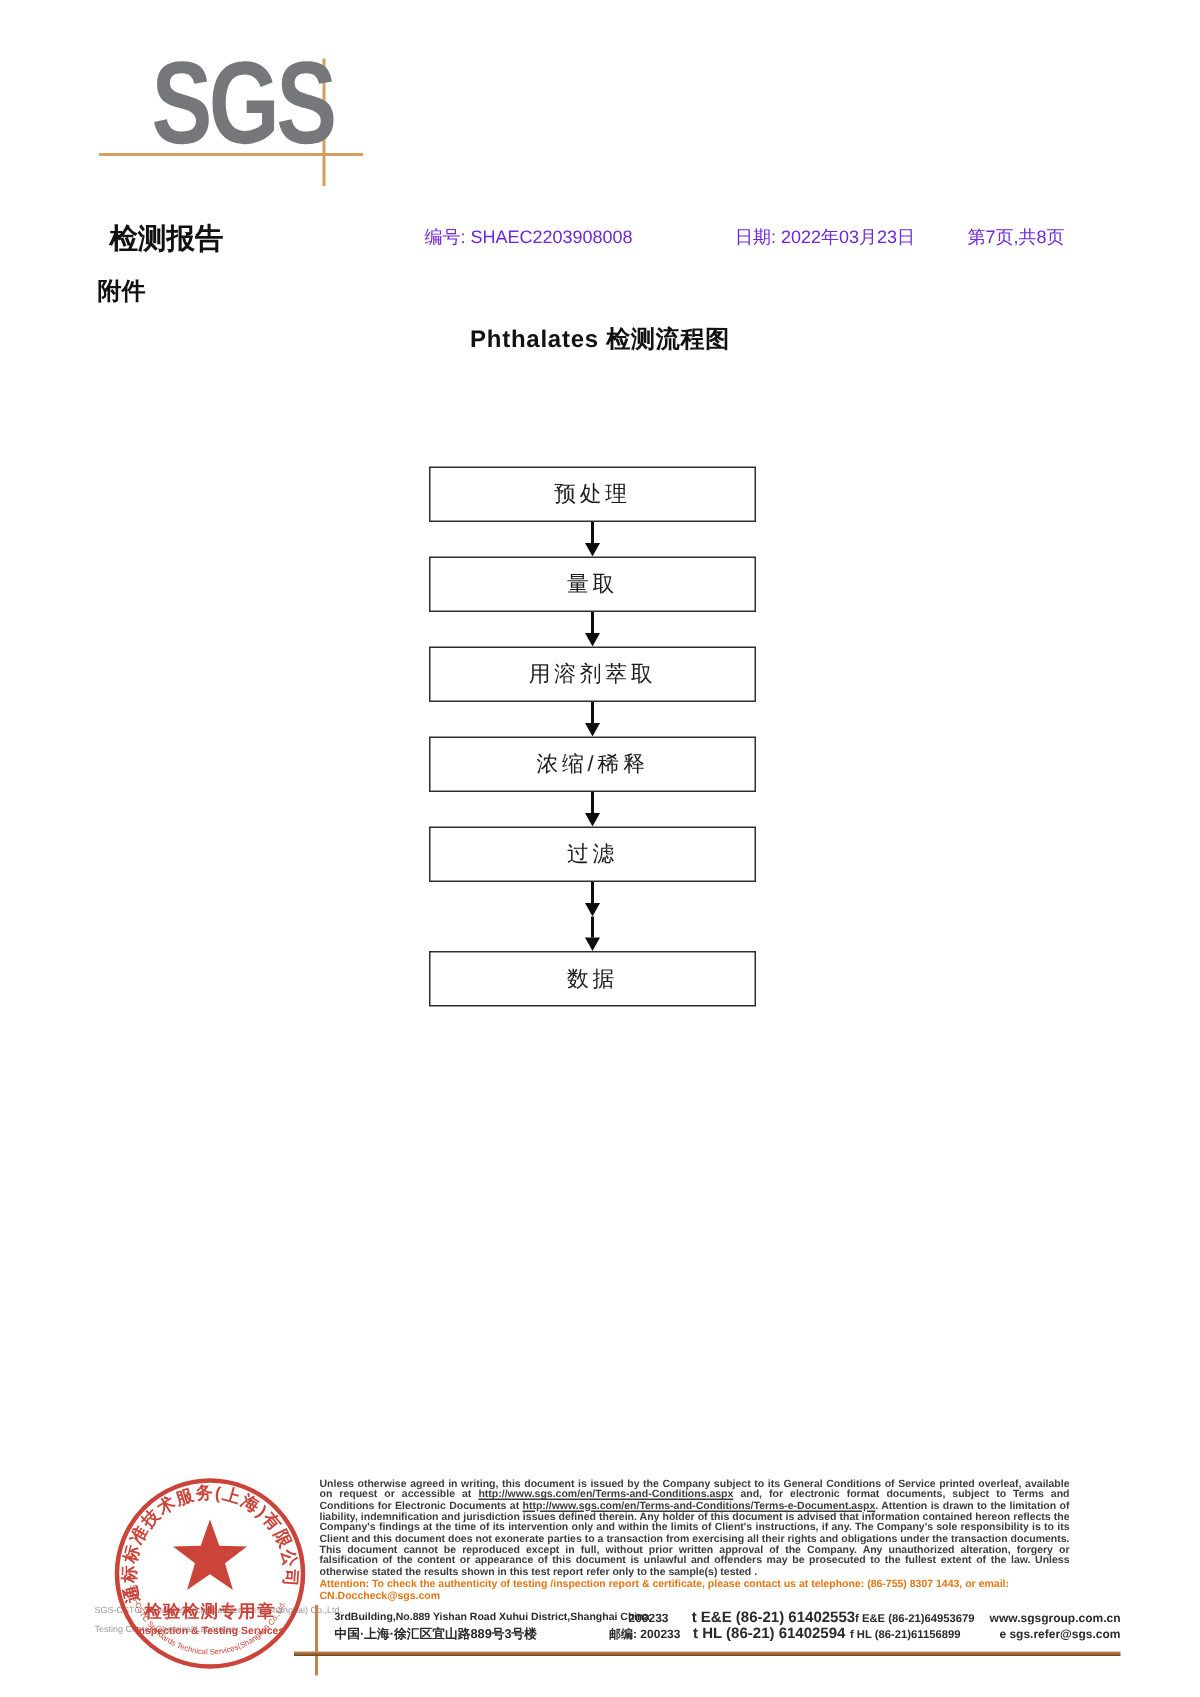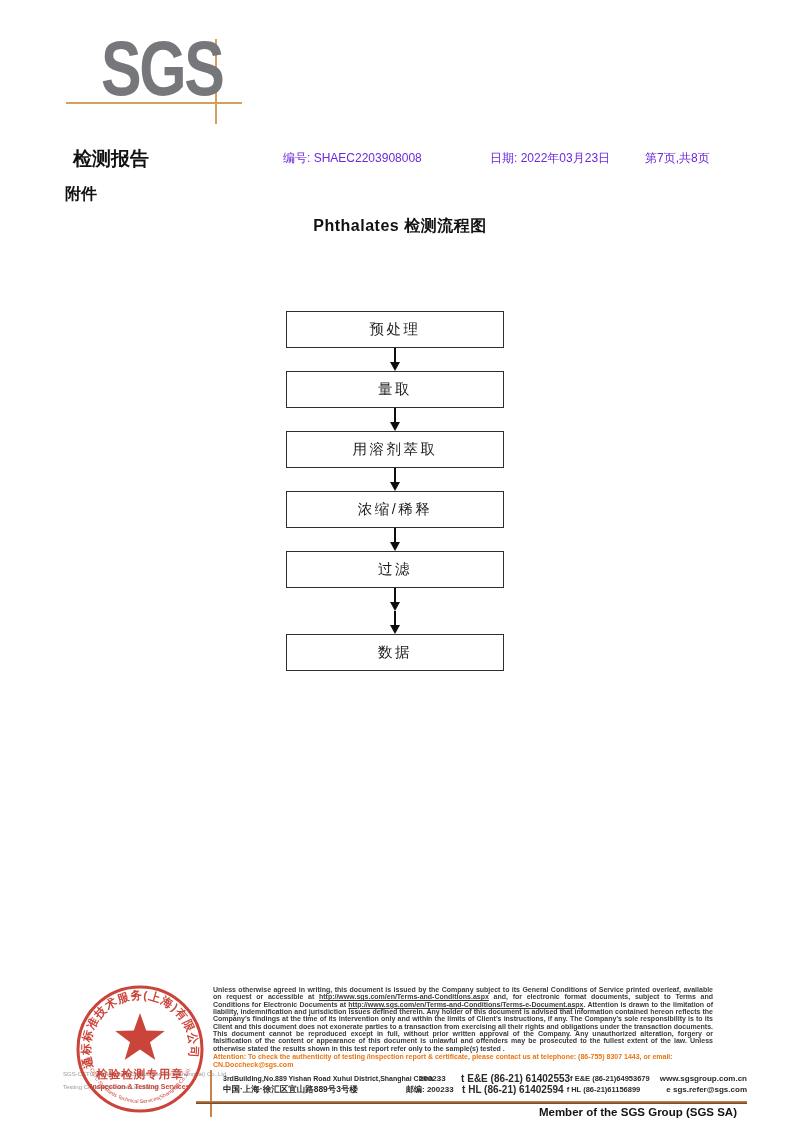--- a/index.html
+++ b/index.html
@@ -146,15 +146,14 @@
         <span class="pc">邮编: 200233</span>
         <span class="tel">t HL (86-21) 61402594</span>
         <span class="fax">f HL (86-21)61156899</span>
         <span class="net">e  sgs.refer@sgs.com</span>
       </div>
     </div>
   </div>
 
   <div class="footer-vline"></div>
   <div class="footer-hline"></div>
-  <div class="member">Member of the SGS Group (SGS SA)</div>
 
 </div>
 
 </body></html>

